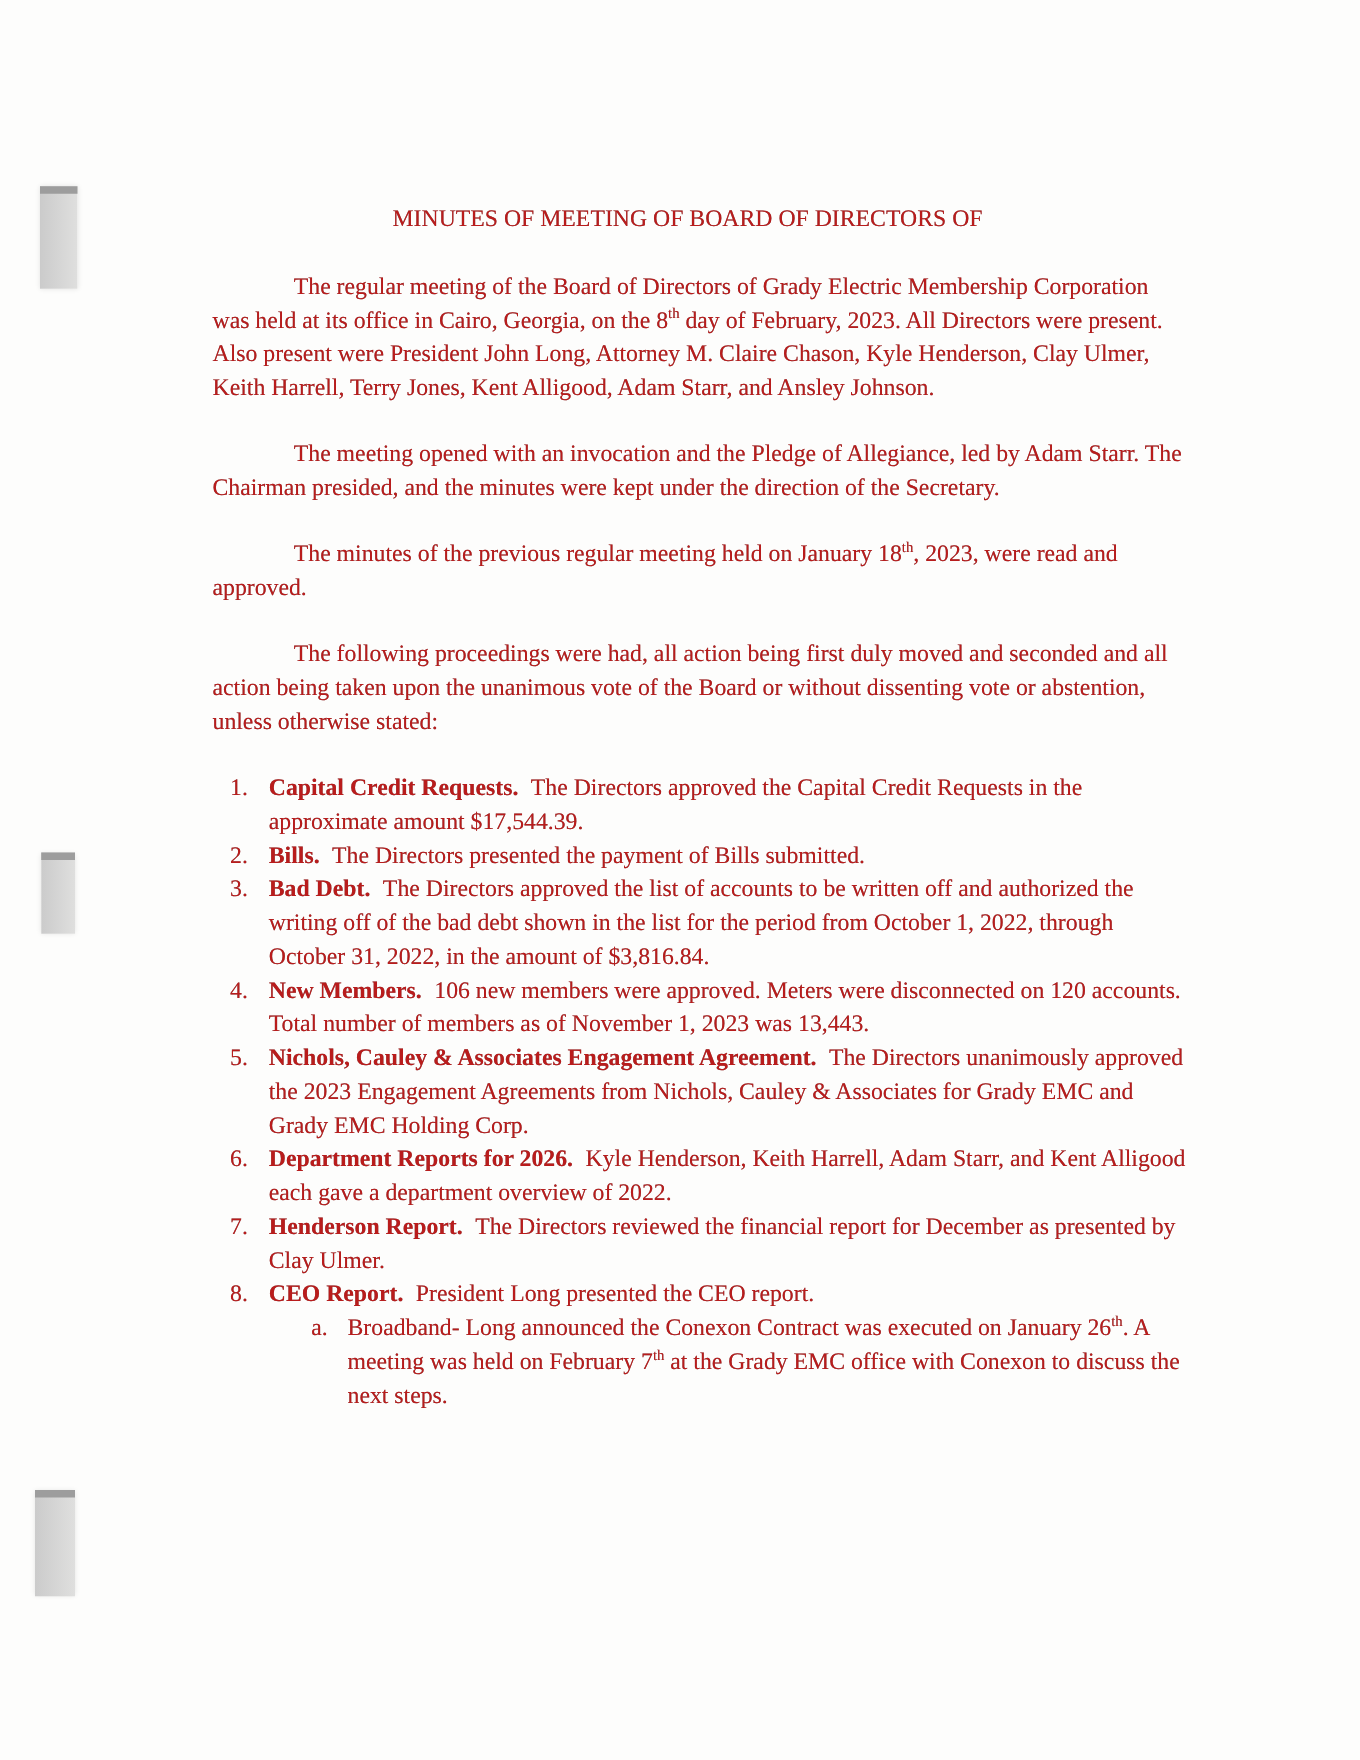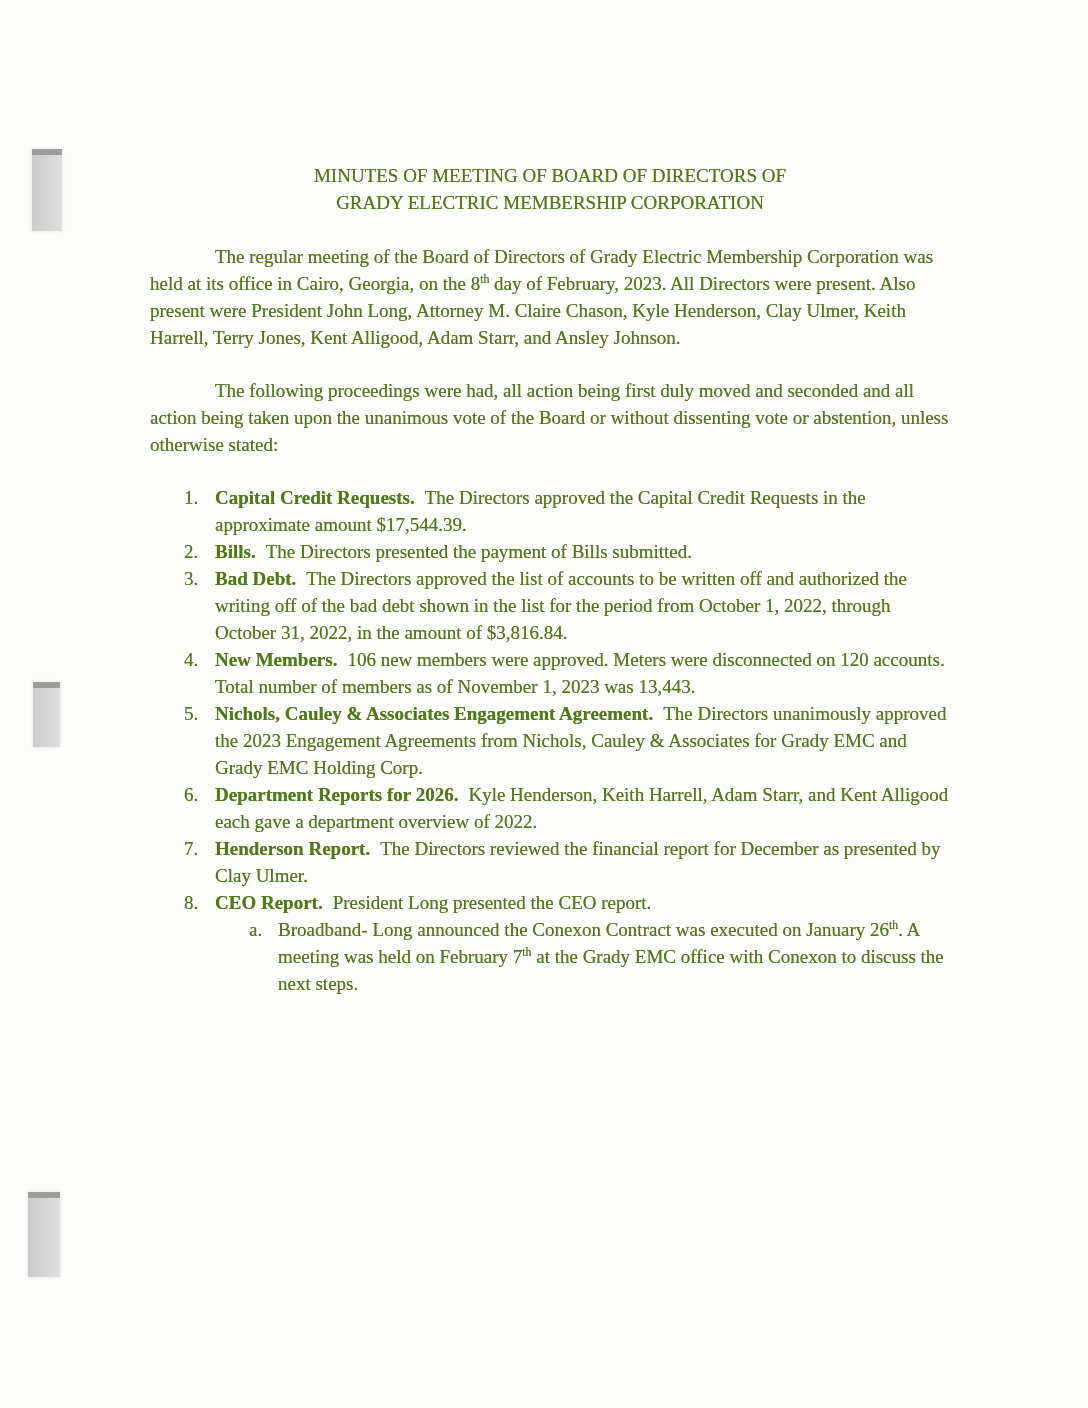--- a/index.html
+++ b/index.html
@@ -4,33 +4,33 @@
 <style>
   * { margin: 0; padding: 0; box-sizing: border-box; }
   html, body { background: #ffffff; }
   .page {
     position: relative;
     width: 1088px;
     height: 1408px;
     background: #fdfdfc;
     overflow: hidden;
     font-family: "Liberation Serif", "DejaVu Serif", serif;
-    color: #4d7c0f;
+    color: #b91c1c;
   }
   .content {
     position: absolute;
     left: 150px;
     top: 162px;
     width: 800px;
     font-size: 19px;
     line-height: 27px;
     text-shadow: 0 0 0.5px rgba(40,40,40,0.55);
   }
   .doc-title { text-align: center; margin-bottom: 27px; }
-  .para { text-indent: 65px; margin-bottom: 26px; }
+  .para { text-indent: 65px; margin-bottom: 26px; margin-left: 20px; }
   .list { margin-left: 65px; margin-top: 1px; }
   .item { position: relative; }
   .num {
     position: absolute;
     left: -31px;
     top: 0;
   }
   .head { font-weight: bold; margin-right: 10px; text-align: center; }
   .subitem { position: relative; margin-left: 63px; }
   .subnum { position: absolute; left: -29px; top: 0; }
@@ -55,24 +55,25 @@
 <body>
 
 <div class="page">
   <div class="artifact artifact-1"></div>
   <div class="artifact artifact-2"></div>
   <div class="artifact artifact-3"></div>
 
   <div class="content">
     <div class="doc-title">
         <div>MINUTES OF MEETING OF BOARD OF DIRECTORS OF</div>
-        <div>GRADY ELECTRIC MEMBERSHIP CORPORATION</div>
       </div>
     <div>
         <p class="para">The regular meeting of the Board of Directors of Grady Electric Membership Corporation was held at its office in Cairo, Georgia, on the 8<sup>th</sup> day of February, 2023. All Directors were present. Also present were President John Long, Attorney M. Claire Chason, Kyle Henderson, Clay Ulmer, Keith Harrell, Terry Jones, Kent Alligood, Adam Starr, and Ansley Johnson.</p>
+        <p class="para">The meeting opened with an invocation and the Pledge of Allegiance, led by Adam Starr. The Chairman presided, and the minutes were kept under the direction of the Secretary.</p>
+        <p class="para">The minutes of the previous regular meeting held on January 18<sup>th</sup>, 2023, were read and approved.</p>
         <p class="para">The following proceedings were had, all action being first duly moved and seconded and all action being taken upon the unanimous vote of the Board or without dissenting vote or abstention, unless otherwise stated:</p>
       </div>
     <div class="list">
         <div class="item"><span class="num">1.</span><span class="head">Capital Credit Requests.</span><span>The Directors approved the Capital Credit Requests in the approximate amount $17,544.39.</span></div>
         <div class="item"><span class="num">2.</span><span class="head">Bills.</span><span>The Directors presented the payment of Bills submitted.</span></div>
         <div class="item"><span class="num">3.</span><span class="head">Bad Debt.</span><span>The Directors approved the list of accounts to be written off and authorized the writing off of the bad debt shown in the list for the period from October 1, 2022, through October 31, 2022, in the amount of $3,816.84.</span></div>
         <div class="item"><span class="num">4.</span><span class="head">New Members.</span><span>106 new members were approved. Meters were disconnected on 120 accounts. Total number of members as of November 1, 2023 was 13,443.</span></div>
         <div class="item"><span class="num">5.</span><span class="head">Nichols, Cauley &amp; Associates Engagement Agreement.</span><span>The Directors unanimously approved the 2023 Engagement Agreements from Nichols, Cauley &amp; Associates for Grady EMC and Grady EMC Holding Corp.</span></div>
         <div class="item"><span class="num">6.</span><span class="head">Department Reports for 2026.</span><span>Kyle Henderson, Keith Harrell, Adam Starr, and Kent Alligood each gave a department overview of 2022.</span></div>
         <div class="item"><span class="num">7.</span><span class="head">Henderson Report.</span><span>The Directors reviewed the financial report for December as presented by Clay Ulmer.</span></div>

